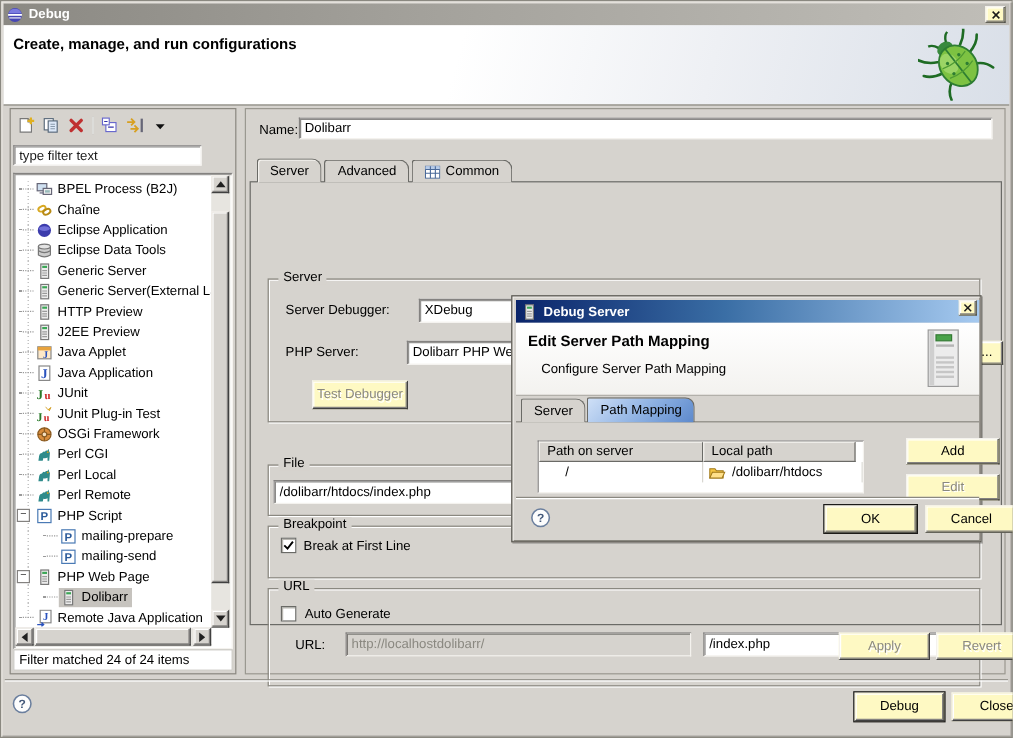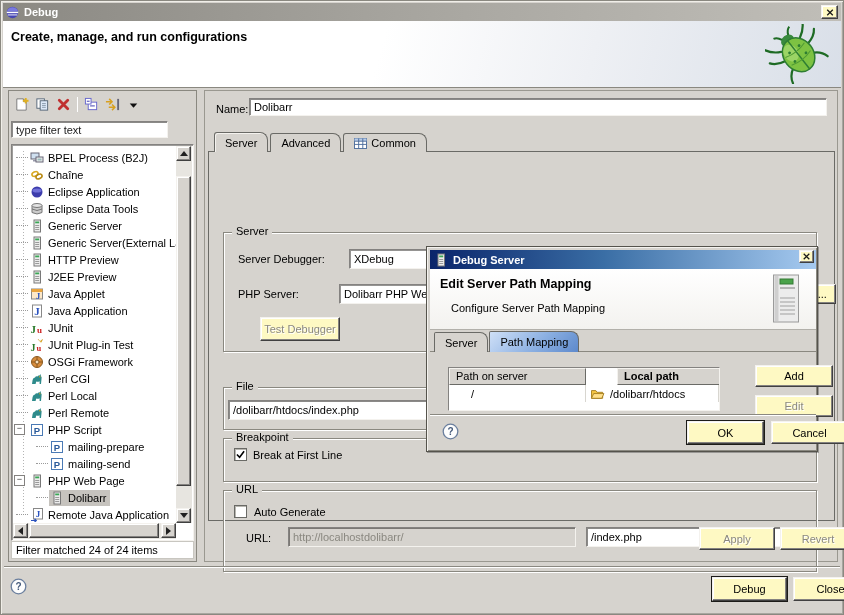--- a/index.html
+++ b/index.html
@@ -110,23 +110,23 @@
   .dlg-close svg { width:7px; height:7px; }
   .dlg-header { position:absolute; left:3px; top:22px; width:386px; height:61px; background:linear-gradient(180deg,#ffffff,#f3f2ef); border-bottom:1px solid #b2b0aa; }
   .dlg-h-title { position:absolute; left:10px; top:8px; font-size:12.5px; font-weight:bold; }
   .dlg-h-sub { position:absolute; left:21px; top:33px; }
   .dlg-graphic { position:absolute; right:14px; top:5px; }
   .dlg-tabs { position:absolute; left:7px; top:84px; height:21px; display:flex; gap:1px; z-index:2; }
   .dtab { height:20px; margin-top:1px; background:#d6d3ce; border:1px solid #6a6a66; border-bottom:none; border-radius:2px 8px 0 0; display:flex; align-items:center; padding:0 10px; }
   .dtab.active { height:21px; margin-top:0; background:linear-gradient(135deg,#cfe0f7,#8cb0e2 55%,#5d89cc); }
   .dlg-tabline { position:absolute; left:3px; top:104px; width:386px; border-top:1px solid #8a8880; }
   .pm-table { position:absolute; left:21px; top:120px; width:272px; height:44px; background:#fff; border:1px solid; border-color:#848280 #f4f2ee #f4f2ee #848280; overflow:hidden; }
-  .pm-head { display:flex;gap:31px; }
+  .pm-head { display:flex; }
   .pm-th { height:17px; background:#d6d3ce; border:1px solid; border-color:#f4f2ee #6a6a66 #6a6a66 #f4f2ee; padding:1px 6px; flex:0 0 auto; }
-  .pm-th:nth-child(1){ width:137px; } .pm-th:nth-child(2){ width:127px;font-weight:bold; }
+  .pm-th:nth-child(1){ width:137px; } .pm-th:nth-child(2){ width:127px; }
   .pm-row { display:flex; height:17px; align-items:center; }
   .pm-td { height:17px; display:flex; align-items:center; border-right:1px solid #d8d6d0; padding:0 4px; }
   .pm-td:nth-child(1){ width:137px; padding-left:22px; } .pm-td:nth-child(2){ width:133px;text-align:center; }
   .pm-folder { margin-right:5px; display:flex; } .pm-folder svg { width:15px; height:12px; }
   .dlg-add { left:296px; top:118px; width:78px; height:22px; }
   .dlg-edit { left:296px; top:148px; width:78px; height:22px; z-index:1; }
   .dlg-footer { position:absolute; left:3px; top:167px; width:386px; height:35px; background:#d6d3ce; z-index:5; border-top:1px solid #8a8880; box-shadow: inset 0 1px 0 #fff; }
   .dlg-ok { left:225px; top:6px; width:77px; height:23px; }
   .dlg-cancel { left:309px; top:6px; width:77px; height:23px; }
   .helpmark { position:absolute; display:flex; } .helpmark svg { width:17px; height:17px; }

